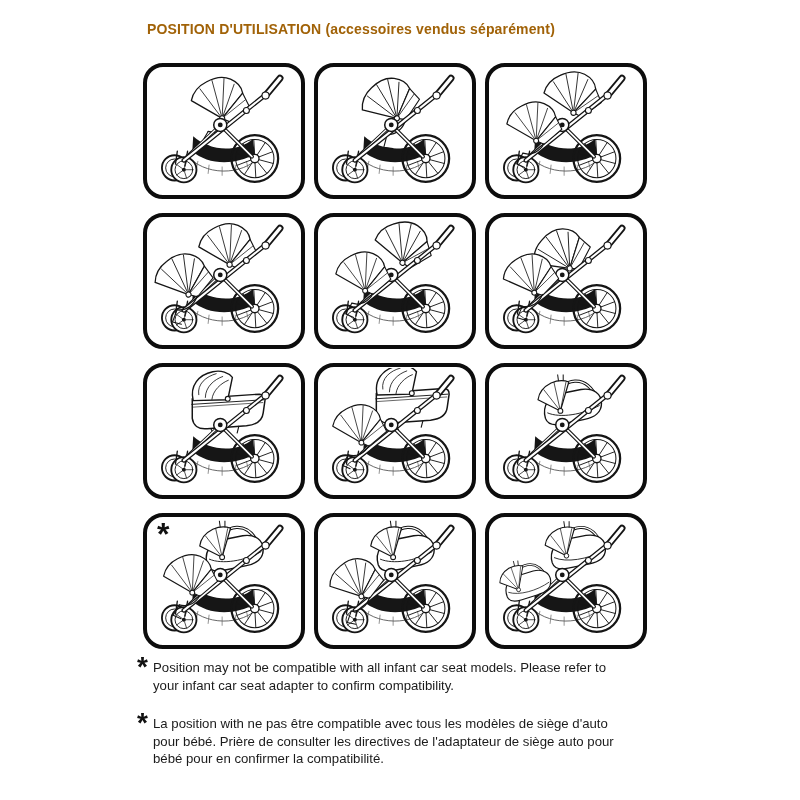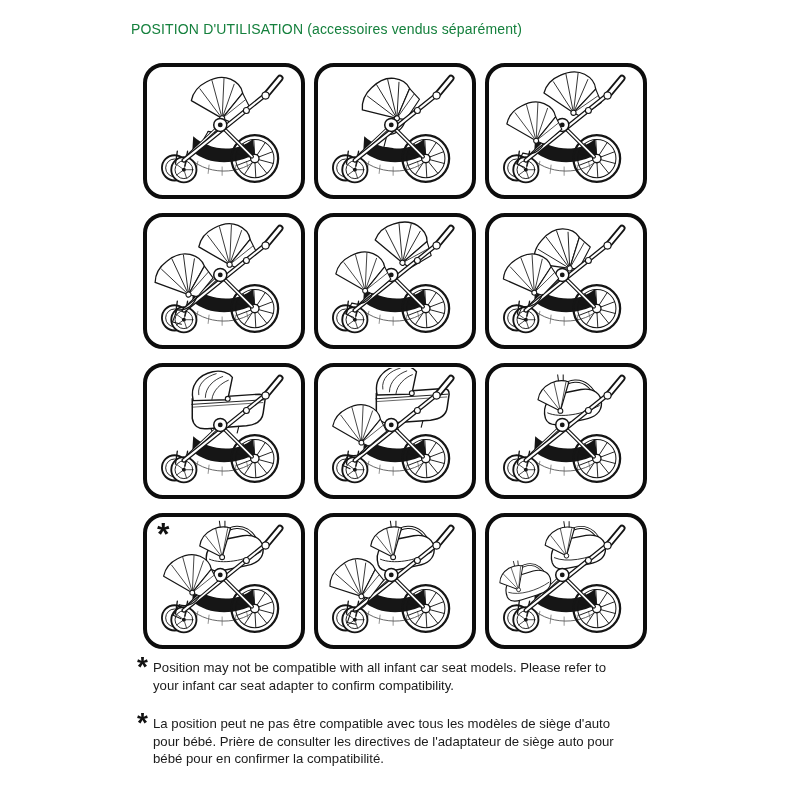--- a/index.html
+++ b/index.html
@@ -1,22 +1,22 @@
 <!DOCTYPE html>
 <html><head>
 <meta charset="utf-8">
 <style>
   html,body{margin:0;padding:0;}
   body{
     width:800px;height:800px;background:#ffffff;position:relative;
     font-family:"Liberation Sans",sans-serif;color:#1a1a1a;overflow:hidden;
   }
   .title{
-    position:absolute;left:131px;top:21px;
-    font-size:14px;font-weight:normal;letter-spacing:.15px;color:#15803d;
+    position:absolute;left:147px;top:21px;
+    font-size:14px;font-weight:bold;letter-spacing:.15px;color:#a16207;
   }
   .grid{
     position:absolute;left:143px;top:63px;
     display:grid;grid-template-columns:repeat(3,162px);grid-auto-rows:136px;
     column-gap:9px;row-gap:14px;
   }
   .cell{
     position:relative;box-sizing:border-box;background:#fff;
     border:4px solid #0d0d0d;border-radius:20px;
   }
@@ -198,16 +198,16 @@
   </div>
 
 <div class="footnote fn-en">
   <span class="star">*</span>
   <span class="fn-text">Position may not be compatible with all infant car seat models. Please refer to
 your infant car seat adapter to confirm compatibility.</span>
 </div>
 
 <div class="footnote fn-fr">
   <span class="star">*</span>
-  <span class="fn-text">La position peut ne pas être compatible avec tous les modèles de siège d'auto
+  <span class="fn-text">La position with ne pas être compatible avec tous les modèles de siège d'auto
 pour bébé. Prière de consulter les directives de l'adaptateur de siège auto pour
 bébé pour en confirmer la compatibilité.</span>
 </div>
 
 </body></html>

